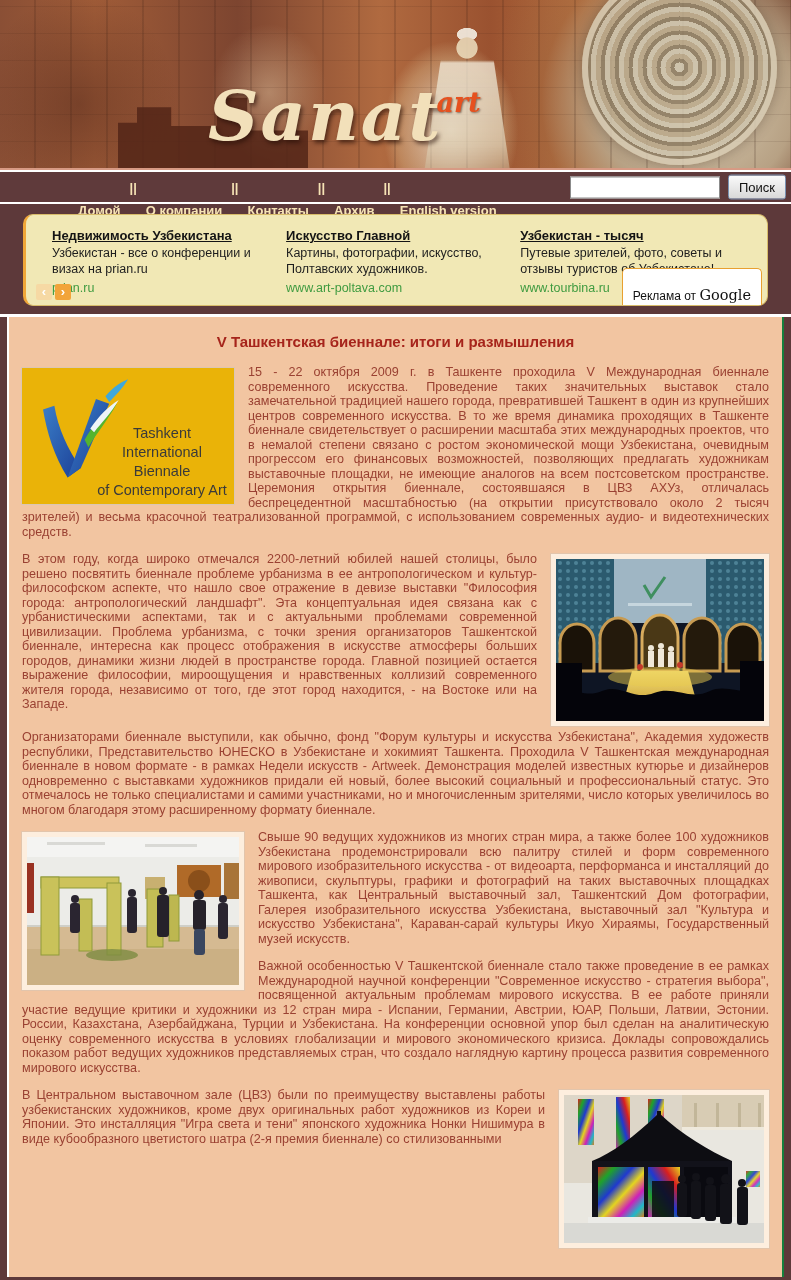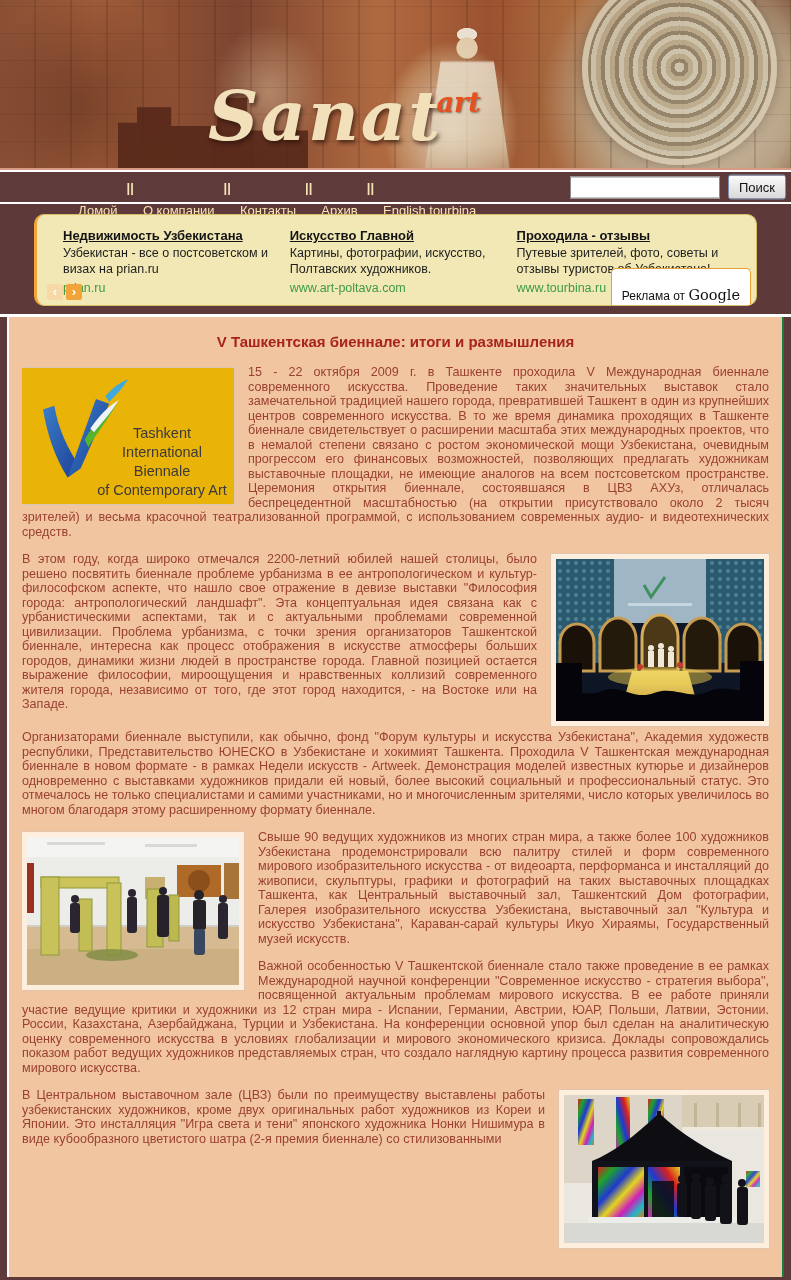--- a/index.html
+++ b/index.html
@@ -51,32 +51,32 @@
   }
   .brand-sup{
     font-family:"DejaVu Serif",serif;font-style:italic;font-weight:bold;font-size:27px;
     color:#e6511f;position:relative;top:-28px;left:-6px;text-shadow:1px 1px 2px rgba(40,15,8,.5);
   }
   
   .nav{
     height:34px;background:#5f3a3b;border-top:2px solid #fff;border-bottom:2px solid #fff;
     display:flex;align-items:center;padding-left:78px;box-sizing:border-box;position:relative;
   }
-  .nav a{color:#f6e3b5;font-size:13px;font-weight:normal;text-decoration:none;margin-top:46px;}
+  .nav a{color:#f6e3b5;font-size:13px;font-weight:bold;text-decoration:none;margin-top:46px;}
   .nav .sep{color:#f6e3b5;font-size:13px;font-weight:bold;margin:0 9px;}
   .searchwrap{position:absolute;right:5px;top:50%;transform:translateY(-50%);display:flex;align-items:center;gap:8px;}
   .searchwrap input{width:150px;height:22px;border:1px solid #8b8b8b;background:#fff;box-sizing:border-box;}
   .searchwrap button{
     height:25px;padding:0 10px;font-family:"Liberation Sans",sans-serif;font-size:13px;color:#111;
     background:linear-gradient(#fafafa,#d8d8d8);border:1px solid #7a93b3;border-radius:3px;
   }
   
   .adband{height:113px;background:#5d393a;border-bottom:3px solid #fff;box-sizing:border-box;padding-top:10px;}
   .adbox{
-    margin:0 34px;height:92px;background:#f1e8b5;border-radius:10px;position:relative;
+    margin:0 23px;height:92px;background:#f1e8b5;border-radius:10px;position:relative;
     border:1px solid #d8bc6a;border-left:3px solid #f0a638;box-sizing:border-box;
   }
   .ads-cols{display:flex;padding:11px 12px 0 26px;}
   .ad{width:33.3%;padding-right:20px;box-sizing:border-box;}
   .ad-title{font-size:13px;font-weight:bold;color:#141414;text-decoration:underline;display:inline-block;margin-bottom:3px;}
   .ad-body{font-size:12.5px;line-height:1.26;color:#1d1d1d;}
   .ad-url{font-size:12.5px;color:#3f9b40;text-decoration:none;display:inline-block;margin-top:2px;}
   .pager{position:absolute;left:10px;bottom:5px;display:flex;gap:3px;}
   .pager span{
     width:16px;height:16px;border-radius:2px;color:#fff;font-weight:bold;font-size:13px;line-height:15px;
@@ -128,42 +128,42 @@
 
 <div class="nav">
   <a href="#">Домой</a>
   <span class="sep">||</span>
   <a href="#">О компании</a>
   <span class="sep">||</span>
   <a href="#">Контакты</a>
   <span class="sep">||</span>
   <a href="#">Архив</a>
   <span class="sep">||</span>
-  <a href="#">English tourbina</a>
+  <a href="#">English version</a>
   <div class="searchwrap">
     <input type="text" value="" style="">
     <button>Поиск</button>
   </div>
 </div>
 
 <div class="adband">
   <div class="adbox">
     <div class="ads-cols">
       <div class="ad">
         <a href="#" class="ad-title">Недвижимость Узбекистана</a>
-        <div class="ad-body">Узбекистан - все о постсоветском и визах на prian.ru</div>
+        <div class="ad-body">Узбекистан - все о конференции и визах на prian.ru</div>
         <a href="#" class="ad-url">prian.ru</a>
       </div>
       <div class="ad">
         <a href="#" class="ad-title">Искусство Главной</a>
         <div class="ad-body">Картины, фотографии, искусство, Полтавских художников.</div>
         <a href="#" class="ad-url">www.art-poltava.com</a>
       </div>
       <div class="ad">
-        <a href="#" class="ad-title">Проходила - отзывы</a>
+        <a href="#" class="ad-title">Узбекистан - тысяч</a>
         <div class="ad-body">Путевые зрителей, фото, советы и отзывы туристов об Узбекистане!</div>
         <a href="#" class="ad-url">www.tourbina.ru</a>
       </div>
     </div>
     <div class="pager">
       <span class="prev">‹</span>
       <span class="next">›</span>
     </div>
     <a href="#" class="gbadge"><span>Реклама от</span> <span class="glogo">Google</span></a>
   </div>

